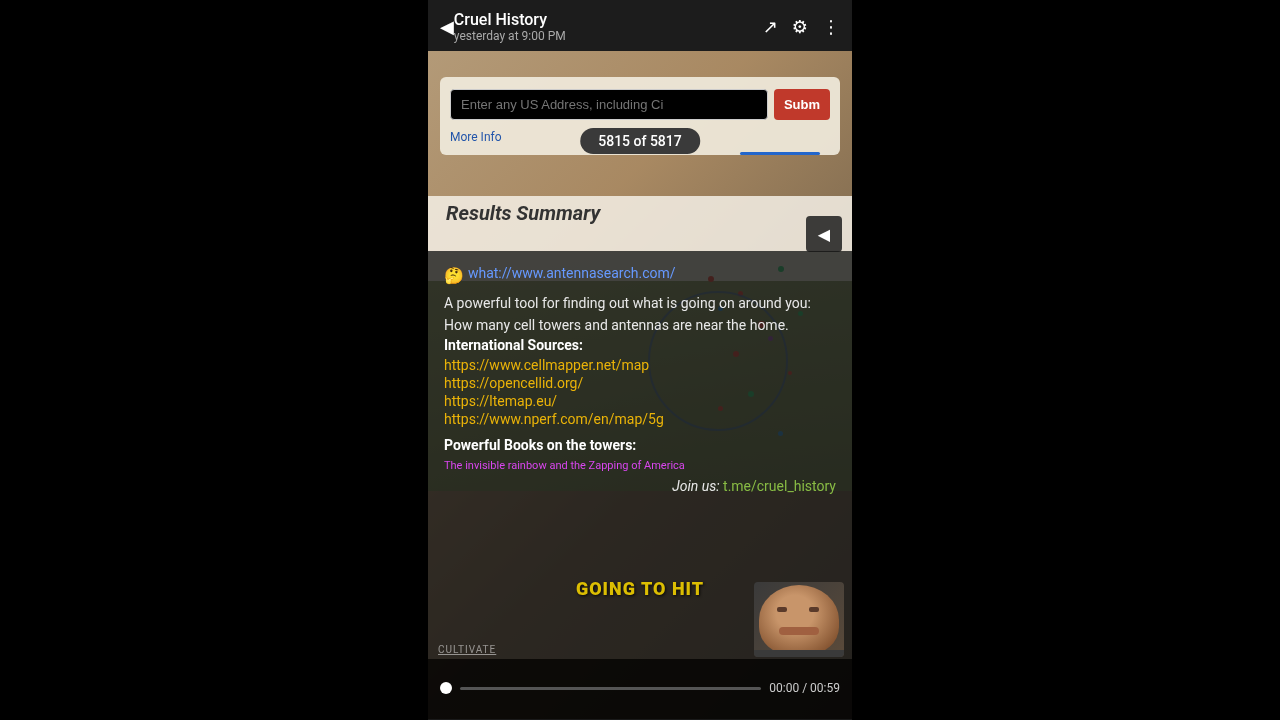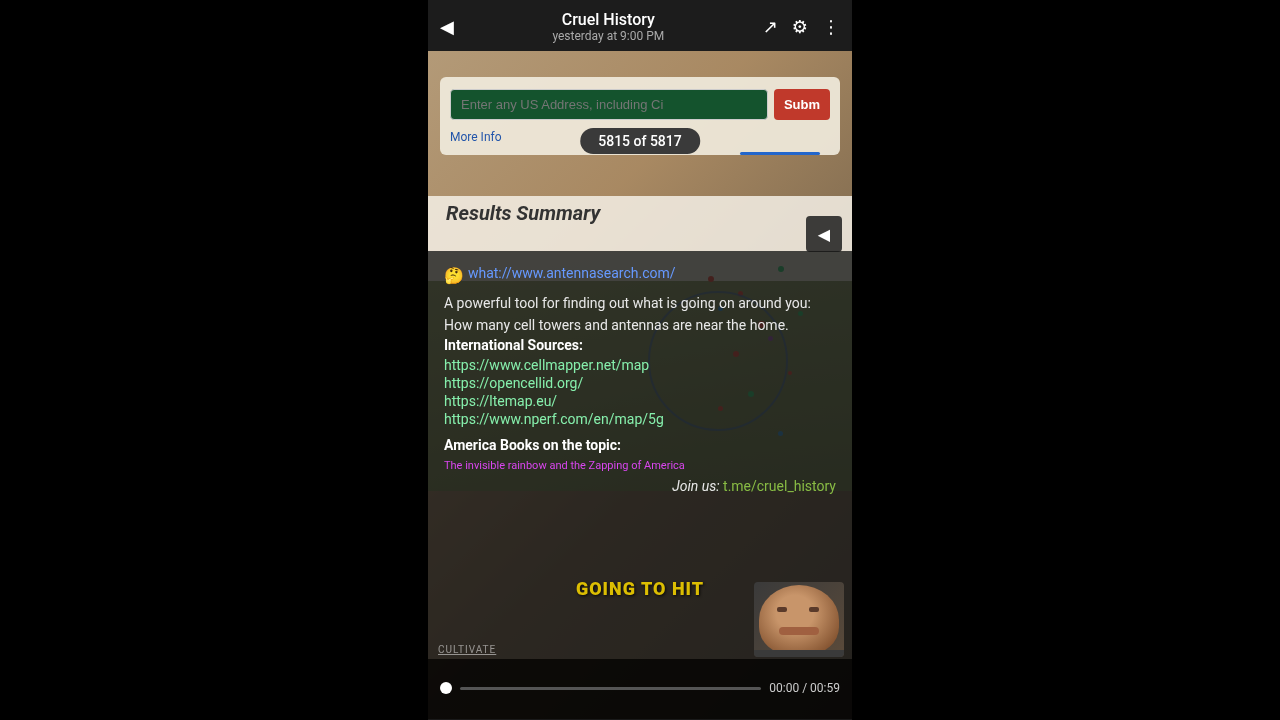--- a/index.html
+++ b/index.html
@@ -24,21 +24,20 @@
     .header {
       background: #1c1c1c;
       padding: 10px 12px 8px;
       display: flex;
       align-items: center;
       justify-content: space-between;
       position: relative;
       z-index: 10;
     }
     .header-center {
-      text-align: center;
       flex: 1;
     }
     .header-title {
       color: #fff;
       font-size: 16px;
       font-weight: 500;
     }
     .header-subtitle {
       color: #aaa;
       font-size: 12px;
@@ -102,21 +101,21 @@
       gap: 6px;
       margin-bottom: 6px;
     }
     .address-input {
       flex: 1;
       border: 1px solid #ccc;
       border-radius: 4px;
       padding: 0 10px;
       font-size: 13px;
       color: #999;
-      background: #14532d;
+      background: #000000;
     }
     .submit-btn {
       background: #c0392b;
       color: #fff;
       border: none;
       border-radius: 4px;
       padding: 8px 10px;
       font-size: 13px;
       font-weight: 600;
       cursor: pointer;
@@ -222,21 +221,21 @@
       font-size: 14px;
       line-height: 1.55;
     }
     .desc-section-title {
       color: #fff;
       font-size: 14px;
       font-weight: 700;
       margin-bottom: 4px;
     }
     .desc-link-line {
-      color: #86efac;
+      color: #eab308;
       font-size: 14px;
       display: block;
       margin-bottom: 2px;
       text-decoration: none;
     }
     .desc-books-text {
       color: #d946ef;
       font-size: 11px;
       line-height: 1.55;
       margin-bottom: 4px;
@@ -401,21 +400,21 @@
         <span class="emoji-icon">🤔</span>
         <a class="desc-link" href="#">what://www.antennasearch.com/</a>
       </div>
       <p class="desc-text">A powerful tool for finding out what is going on around you: How many cell towers and antennas are near the home.</p>
       <div class="desc-section-title">International Sources:</div>
       <a class="desc-link-line" href="#">https://www.cellmapper.net/map</a>
       <a class="desc-link-line" href="#">https://opencellid.org/</a>
       <a class="desc-link-line" href="#">https://ltemap.eu/</a>
       <a class="desc-link-line" href="#">https://www.nperf.com/en/map/5g</a>
       <div style="margin-bottom:10px;"></div>
-      <div class="desc-section-title">America Books on the topic:</div>
+      <div class="desc-section-title">Powerful Books on the towers:</div>
       <p class="desc-books-text">The invisible rainbow and the Zapping of America</p>
       <div class="desc-join">
         <em>Join us:</em>
         <a class="desc-join-link" href="#">t.me/cruel_history</a>
       </div>
     </div>
 
     <div class="going-to-hit">GOING TO HIT</div>
 
     <div class="video-thumbnail">

